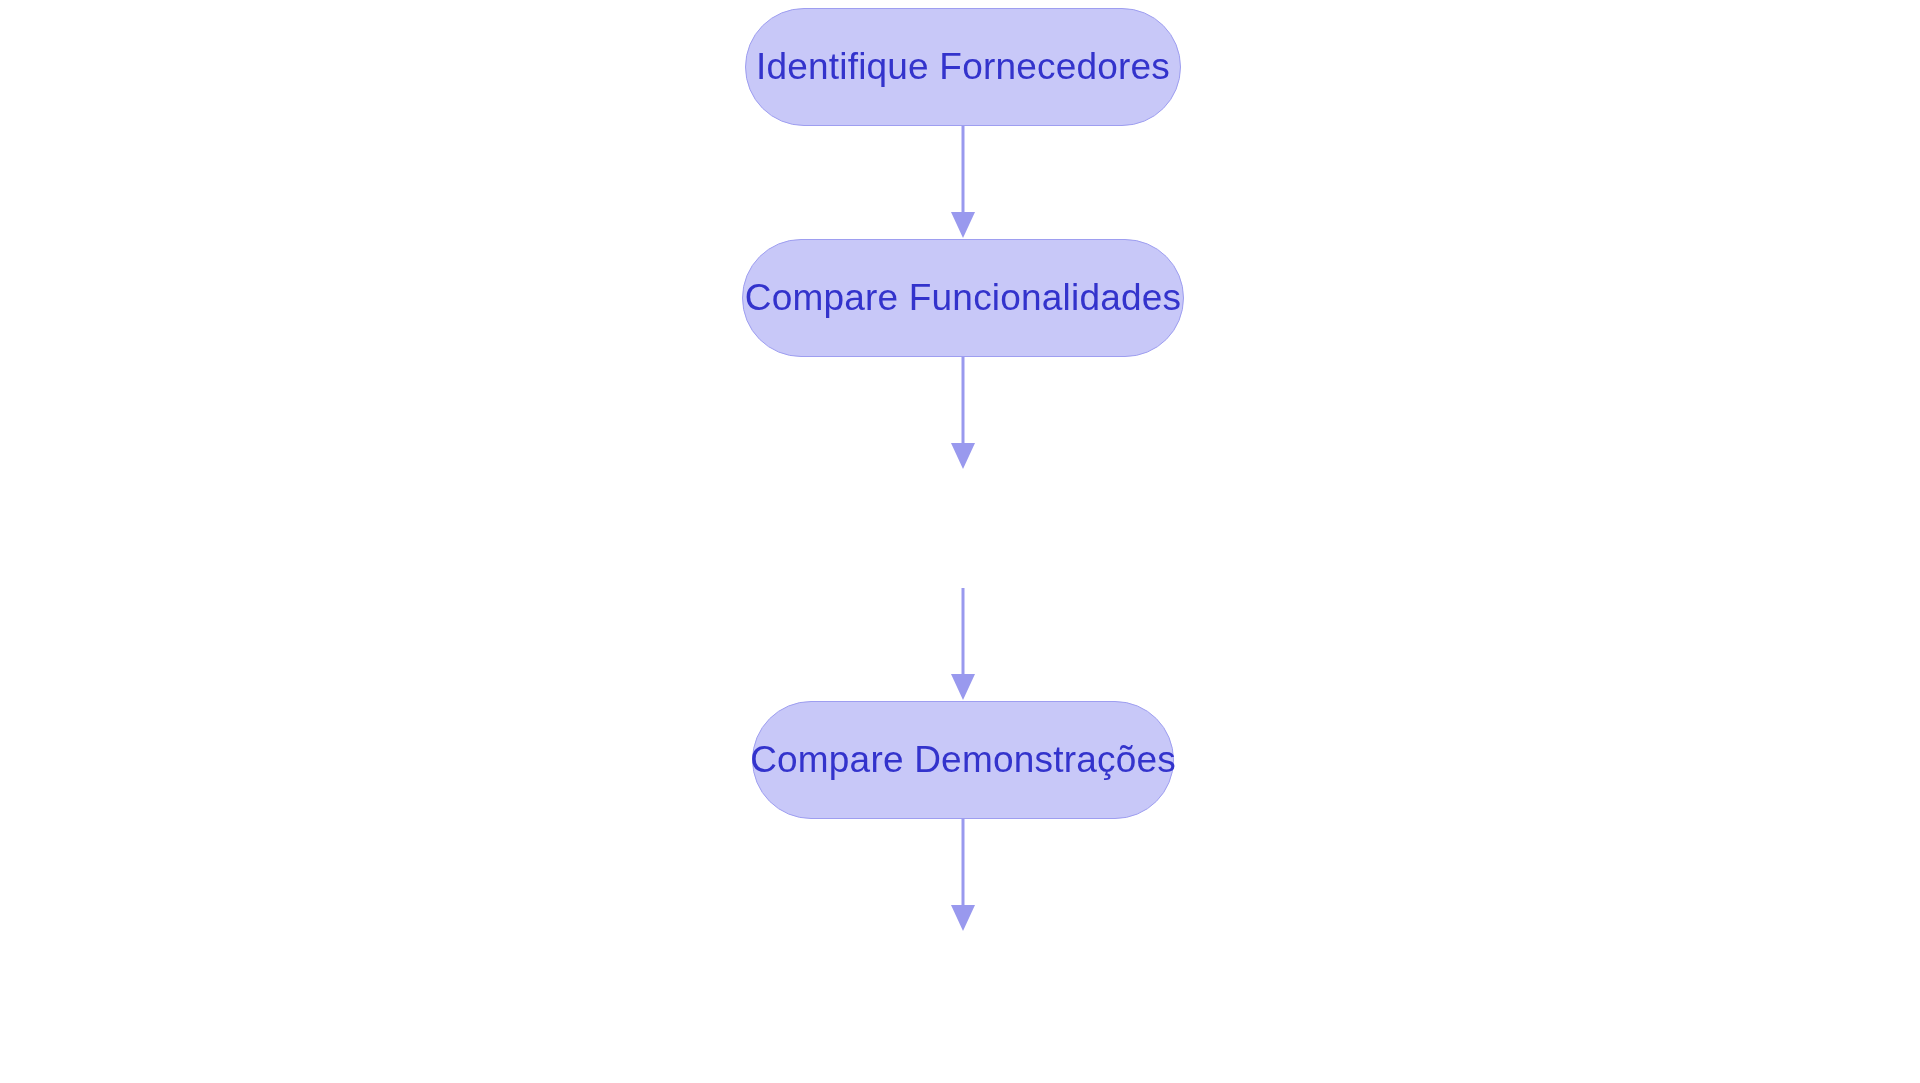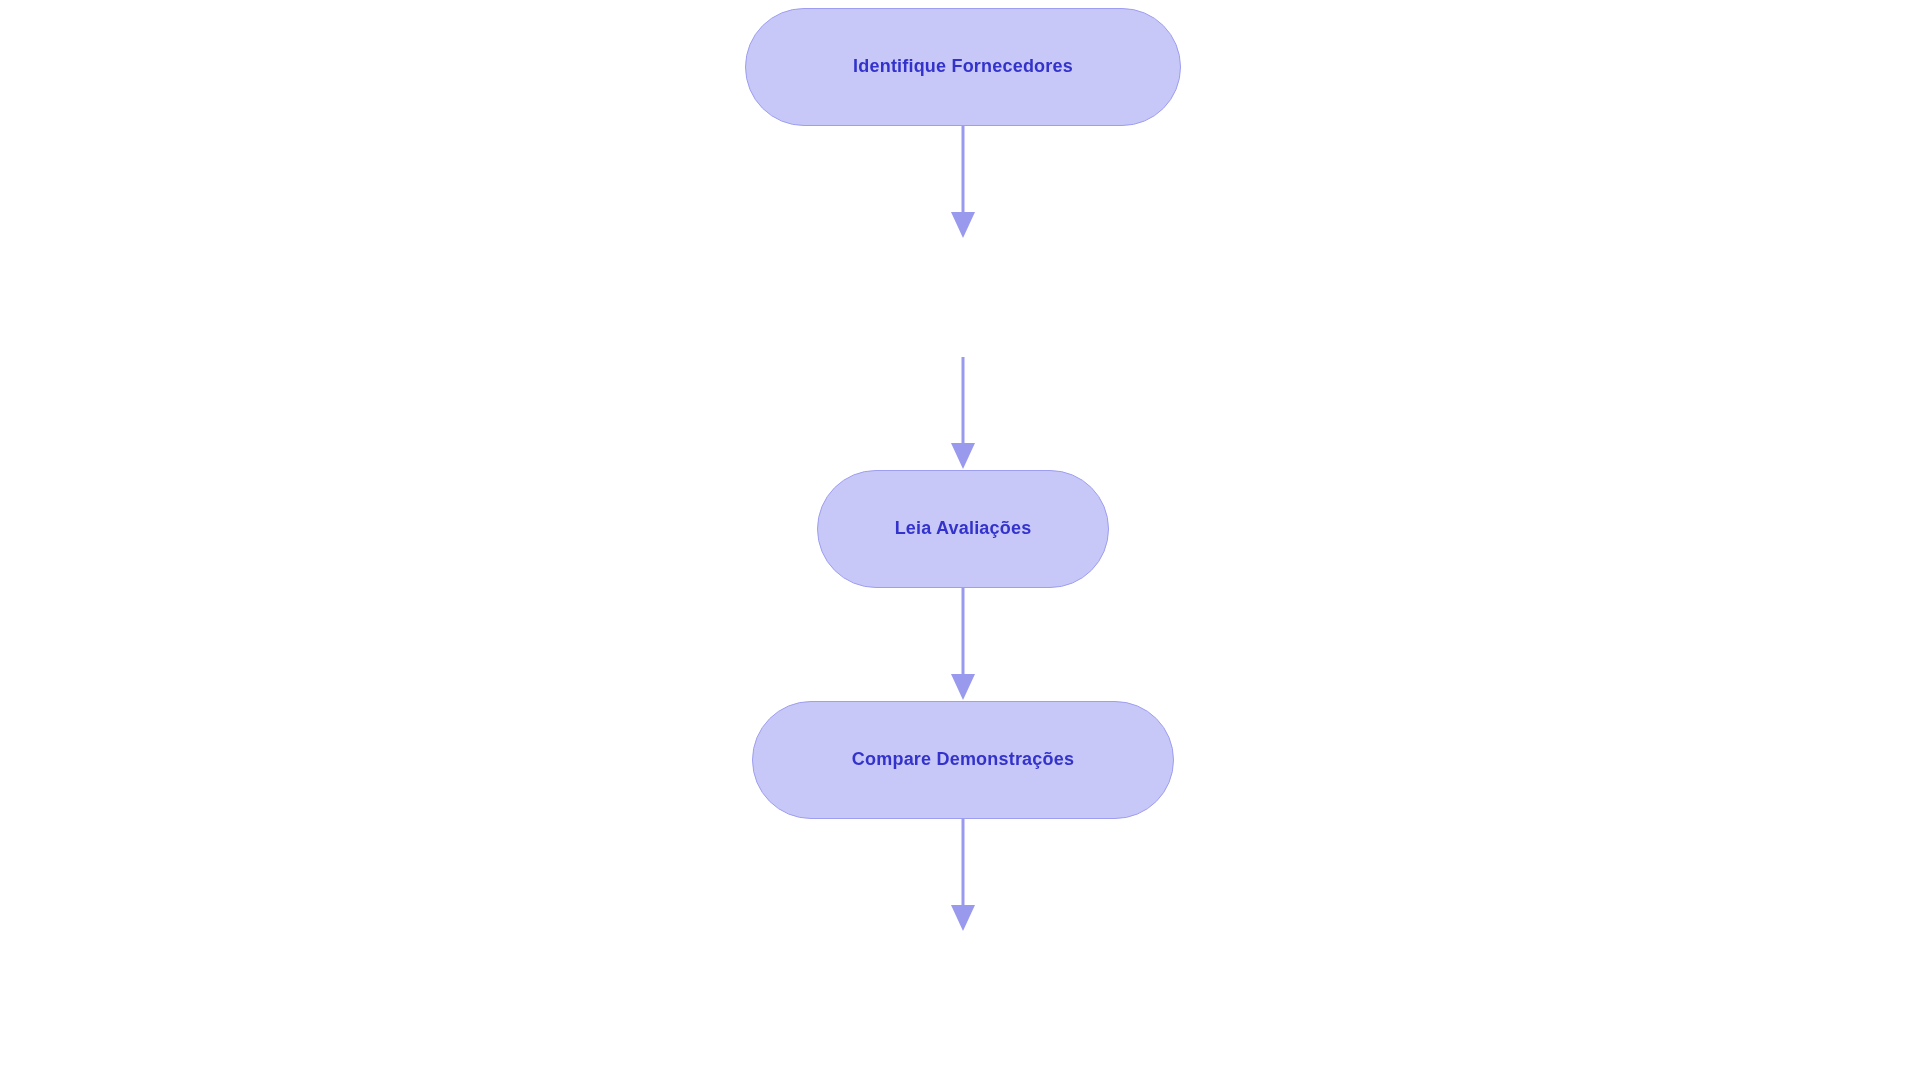--- a/index.html
+++ b/index.html
@@ -30,22 +30,22 @@
     justify-content: center;
     background: #c8c8f8;
     border: 1.5px solid #9e9ef0;
     border-radius: 999px;
     height: 118px;
     transform: translateX(-50%);
     left: 963px;
   }
   .flow-node-label {
     color: #3333cc;
-    font-size: 18px;
-    font-weight: 700;
+    font-size: 37px;
+    font-weight: 400;
     letter-spacing: 0.2px;
     line-height: 1.2;
     white-space: nowrap;
     font-family: "Liberation Sans", "DejaVu Sans", sans-serif;
   }
 
   .node-1 { top: 8px;   width: 436px; }
   .node-2 { top: 239px; width: 442px; }
   .node-3 { top: 470px; width: 292px; }
   .node-4 { top: 701px; width: 422px; }
@@ -75,31 +75,31 @@
     <span class="flow-node-label">Identifique Fornecedores</span>
   </div>
 
   <div class="flow-edge edge-1">
     <svg viewBox="0 0 40 113" preserveAspectRatio="none">
       <line x1="20" y1="0" x2="20" y2="88" stroke="#9999ee" stroke-width="3"></line>
       <polygon points="20,112 8,86 32,86" fill="#9999ee"></polygon>
     </svg>
   </div>
 
+  <div class="flow-node node-2">
+    <span class="flow-node-label">Compare Funcionalidades</span>
+  </div>
 
   <div class="flow-edge edge-2">
     <svg viewBox="0 0 40 113" preserveAspectRatio="none">
       <line x1="20" y1="0" x2="20" y2="88" stroke="#9999ee" stroke-width="3"></line>
       <polygon points="20,112 8,86 32,86" fill="#9999ee"></polygon>
     </svg>
   </div>
 
-  <div class="flow-node node-3">
-    <span class="flow-node-label">Leia Avaliações</span>
-  </div>
 
   <div class="flow-edge edge-3">
     <svg viewBox="0 0 40 113" preserveAspectRatio="none">
       <line x1="20" y1="0" x2="20" y2="88" stroke="#9999ee" stroke-width="3"></line>
       <polygon points="20,112 8,86 32,86" fill="#9999ee"></polygon>
     </svg>
   </div>
 
   <div class="flow-node node-4">
     <span class="flow-node-label">Compare Demonstrações</span>

